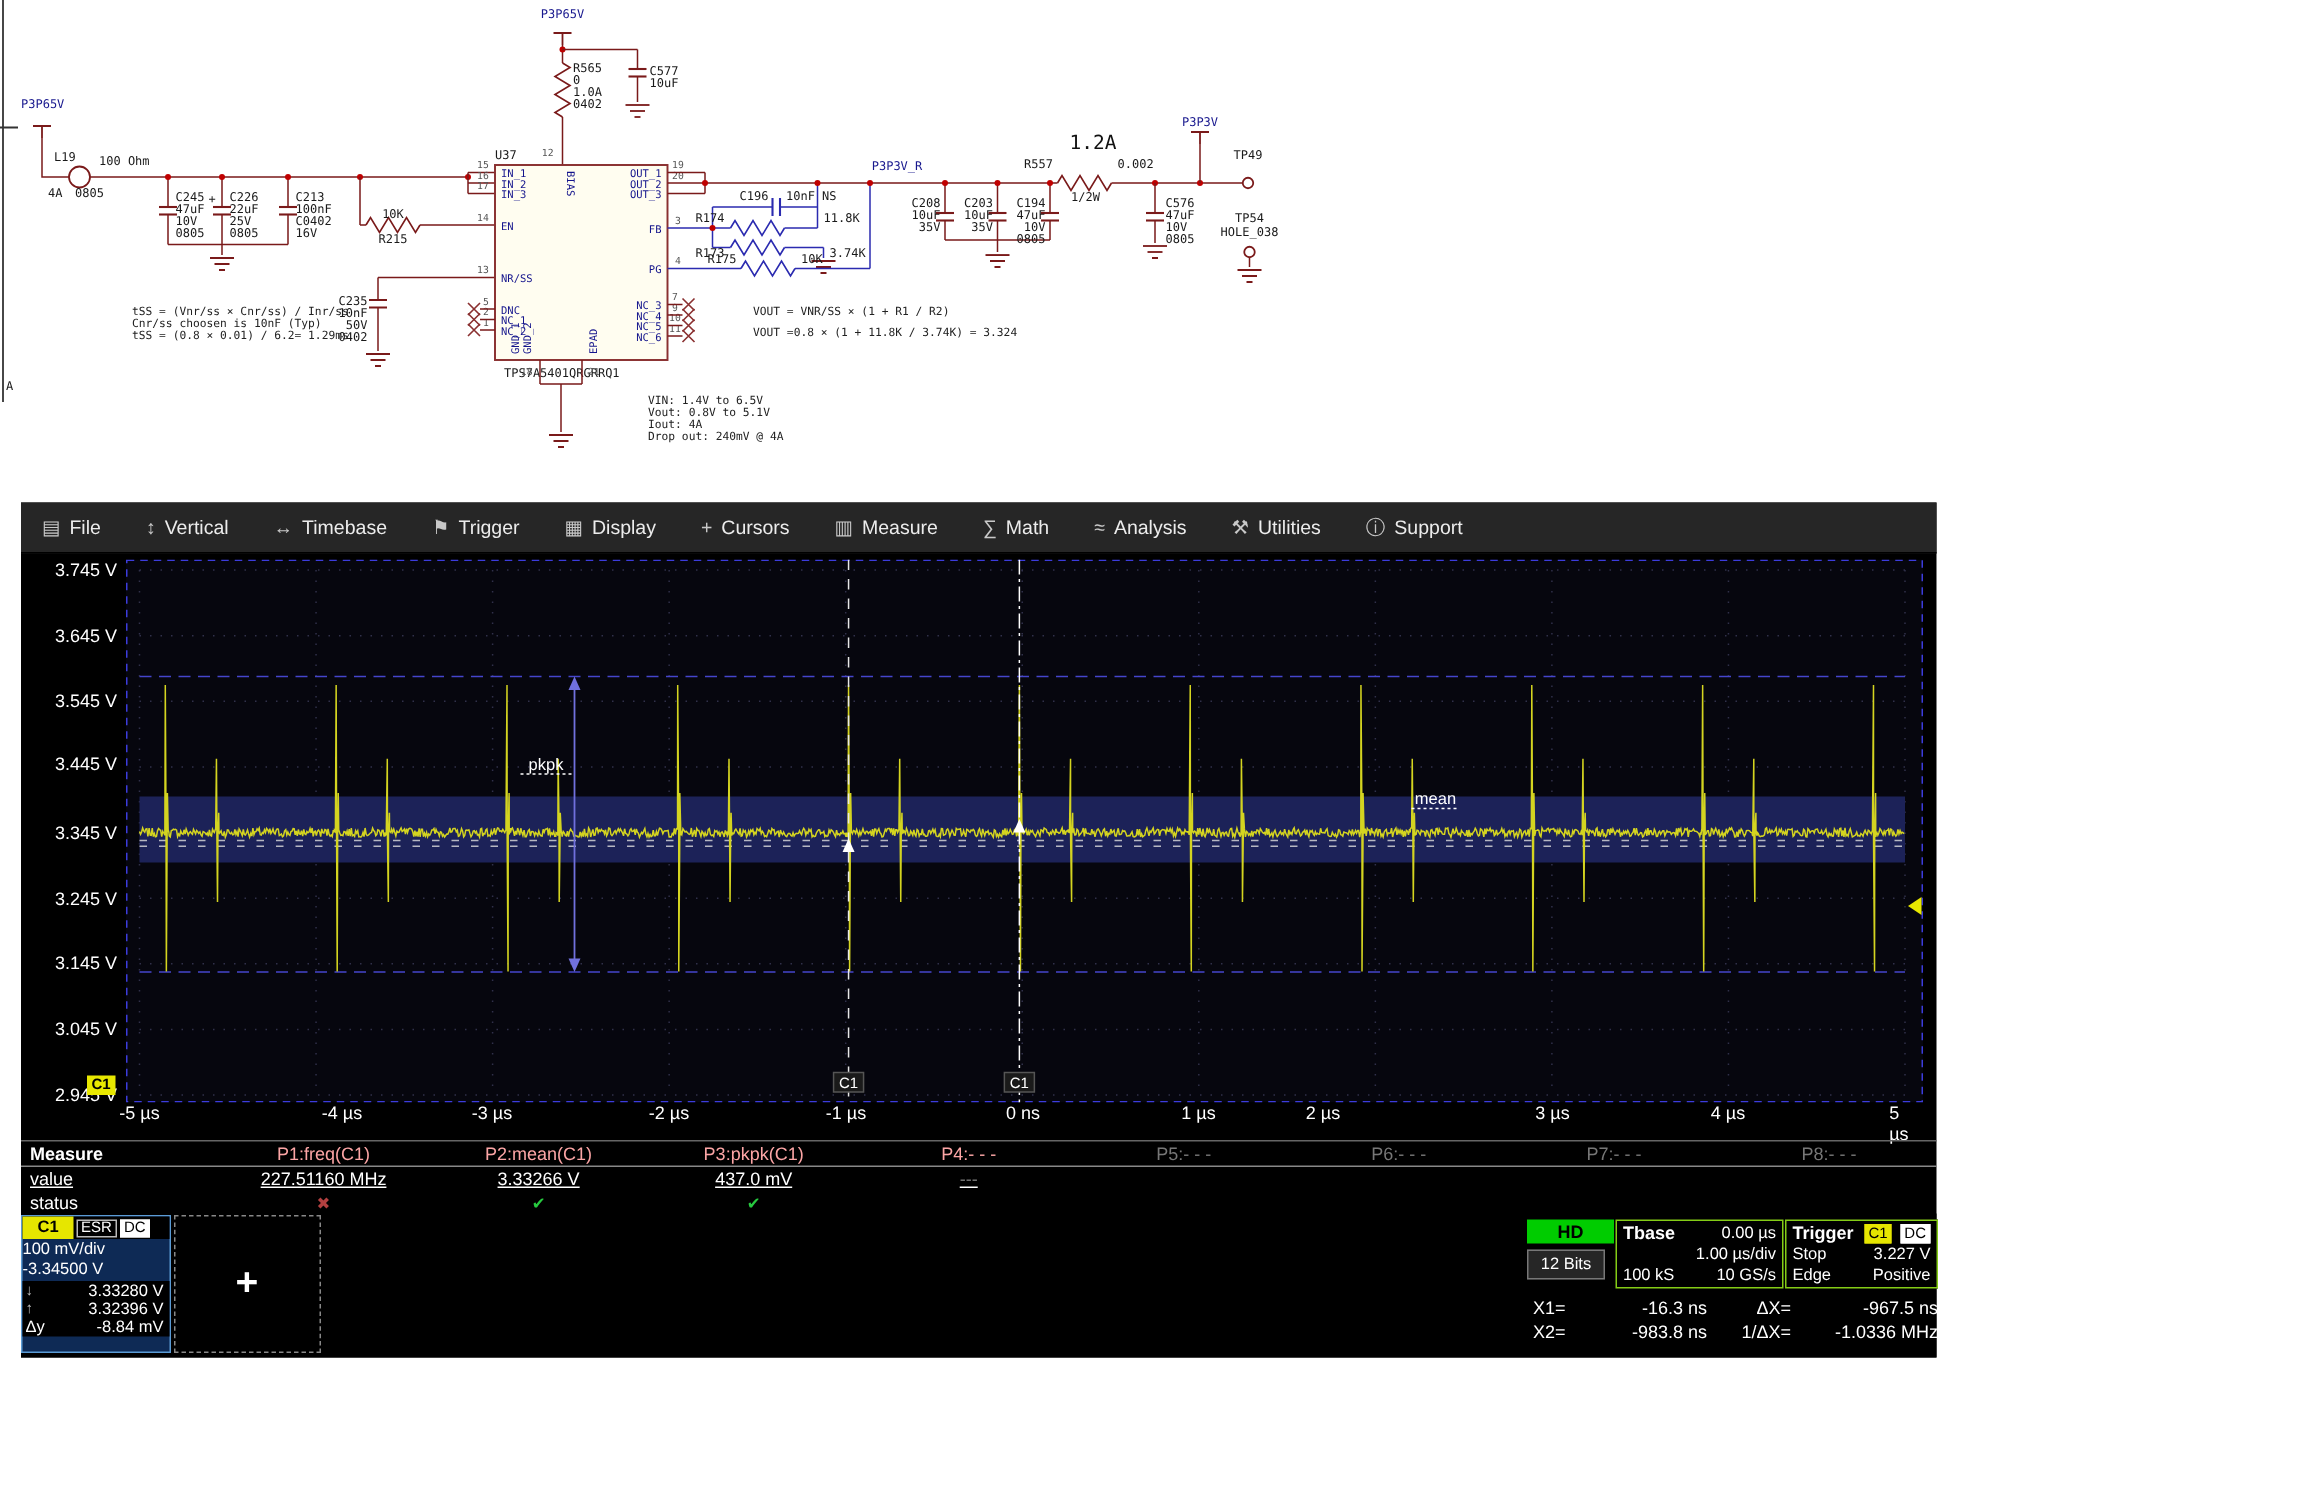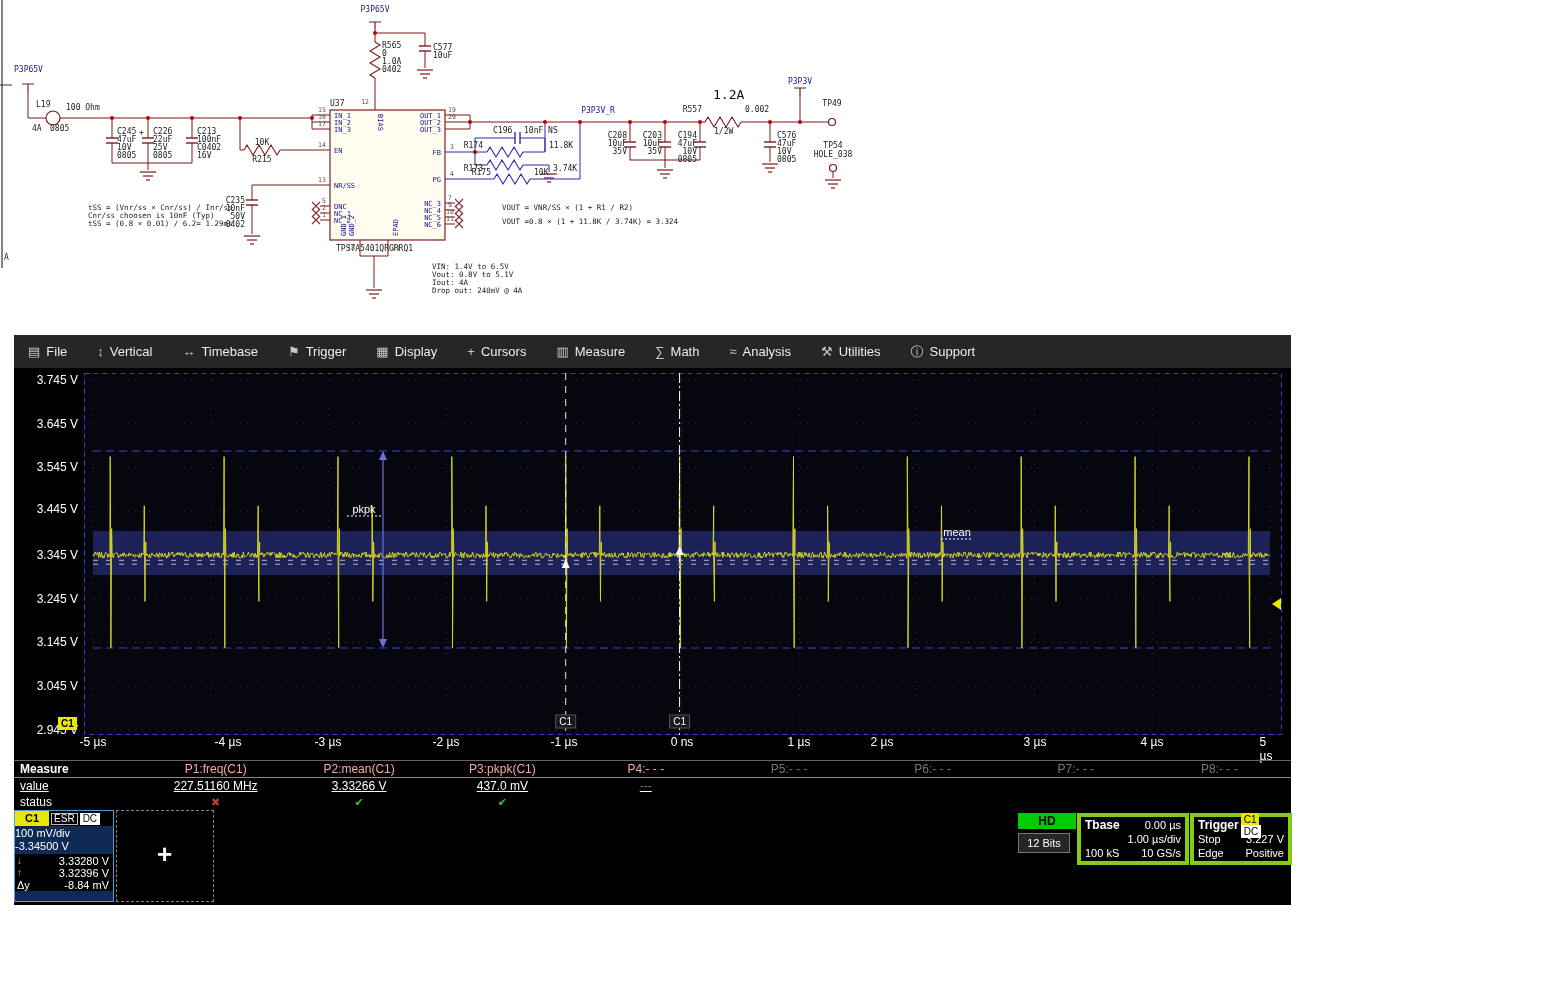--- a/index.html
+++ b/index.html
@@ -47,21 +47,21 @@
   .badge.solid{background:#fff;color:#000;border-color:#fff;}
   .chline{padding:1px 4px 0 0;}
   .chcur{background:#000;margin-top:2px;padding:1px 4px 0 2px;}
   .chcur .row{display:flex;justify-content:space-between;}
   .curic{color:#bbb;font-size:10px;}
   .crossbox{position:absolute;left:102px;top:1px;width:98px;height:92px;border:1px dashed #888;box-sizing:border-box;background:#000;color:#fff;}
   .crossbox span{position:absolute;left:40px;top:28px;font-size:26px;font-weight:bold;}
   .hdpanel{position:absolute;left:1004px;top:4px;width:58px;}
   .hdtag{background:#00cc00;color:#000;font-weight:bold;text-align:center;font-size:12px;height:16px;line-height:16px;}
   .hdbits{margin-top:4px;width:50px;border:1px solid #777;background:#262626;color:#fff;text-align:center;font-size:11px;height:18px;line-height:18px;}
-  .panel{position:absolute;top:4px;border:4px solid #84cc16;background:#000;color:#fff;font-size:11px;box-sizing:border-box;padding:1px 4px;}
+  .panel{position:absolute;top:4px;border:1px solid #84cc16;background:#000;color:#fff;font-size:11px;box-sizing:border-box;padding:1px 4px;}
   .panel .prow{display:flex;justify-content:space-between;align-items:center;height:14px;}
   .tbase{left:1063px;width:112px;}
   .trig{left:1176px;width:102px;}
   .ptitle{font-weight:bold;font-size:12px;}
   .xcur{position:absolute;left:1008px;top:56px;display:grid;grid-template-columns:40px 76px 56px 98px;grid-auto-rows:16px;color:#fff;font-size:12px;}
   .xcur .lab{text-align:left;}
   .xcur .val{text-align:right;}
 </style>
 </head>
 <body>
@@ -550,14 +550,24 @@
       <div class="prow">
         <span>Stop</span>
         <span>3.227 V</span>
       </div>
       <div class="prow">
         <span>Edge</span>
         <span>Positive</span>
       </div>
     </div>
 
+    <div class="xcur">
+      <span class="lab">X1=</span>
+      <span class="val">-16.3 ns</span>
+      <span class="val">ΔX=</span>
+      <span class="val">-967.5 ns</span>
+      <span class="lab">X2=</span>
+      <span class="val">-983.8 ns</span>
+      <span class="val">1/ΔX=</span>
+      <span class="val">-1.0336 MHz</span>
+    </div>
   </div>
 </div>
 
 </body></html>

